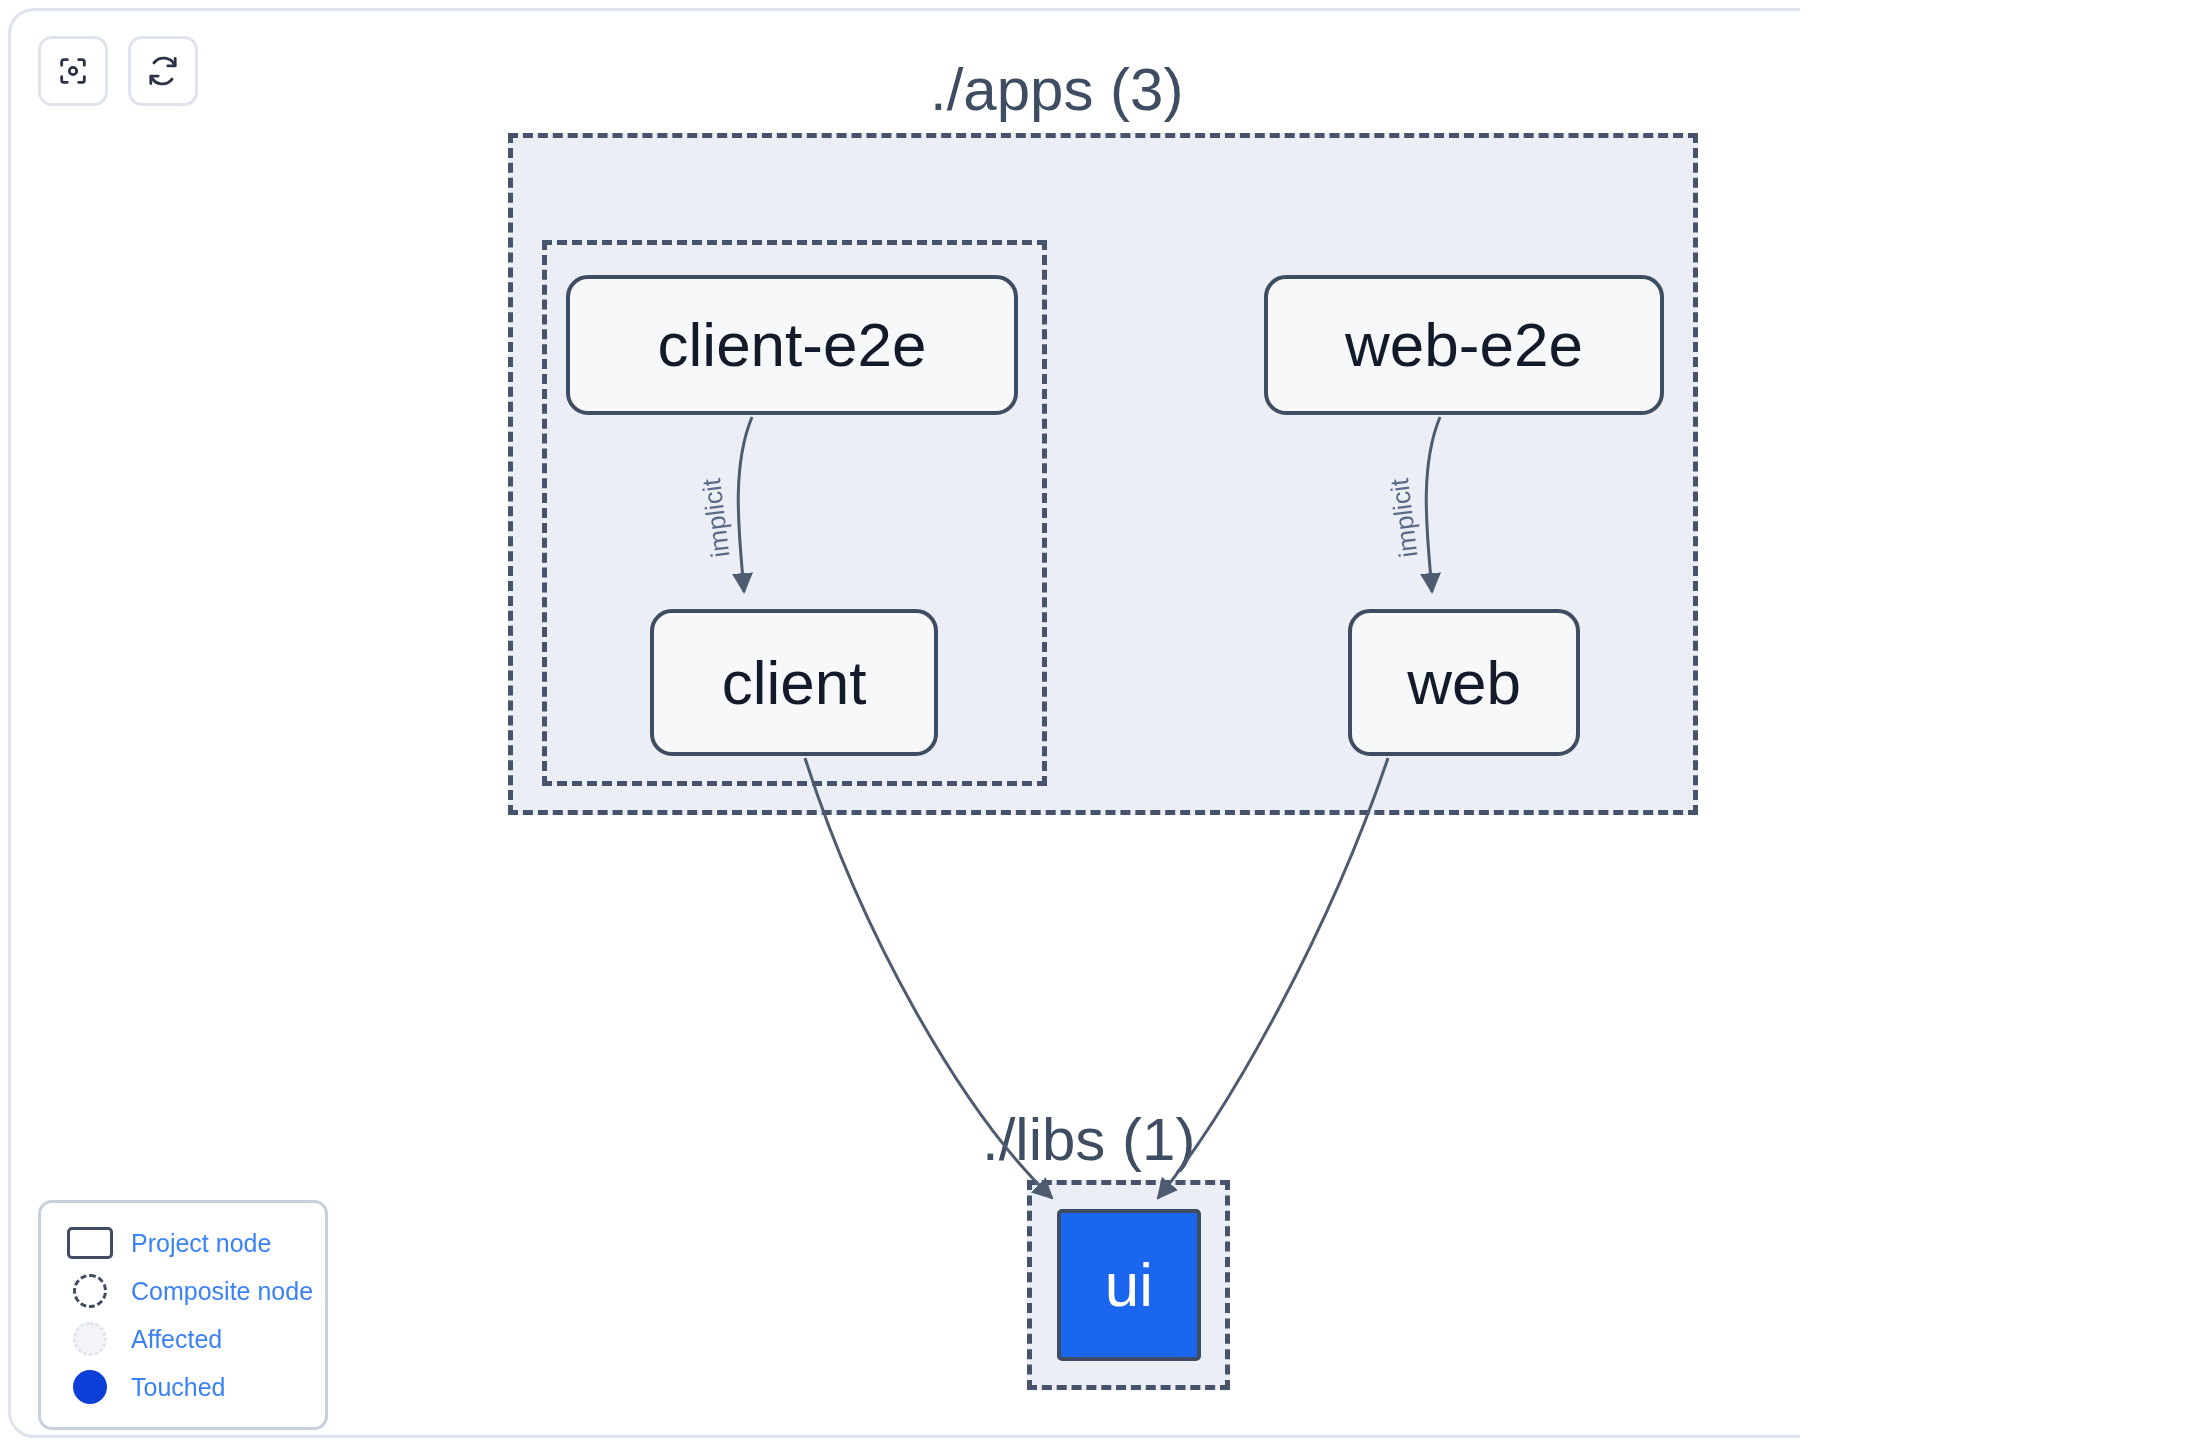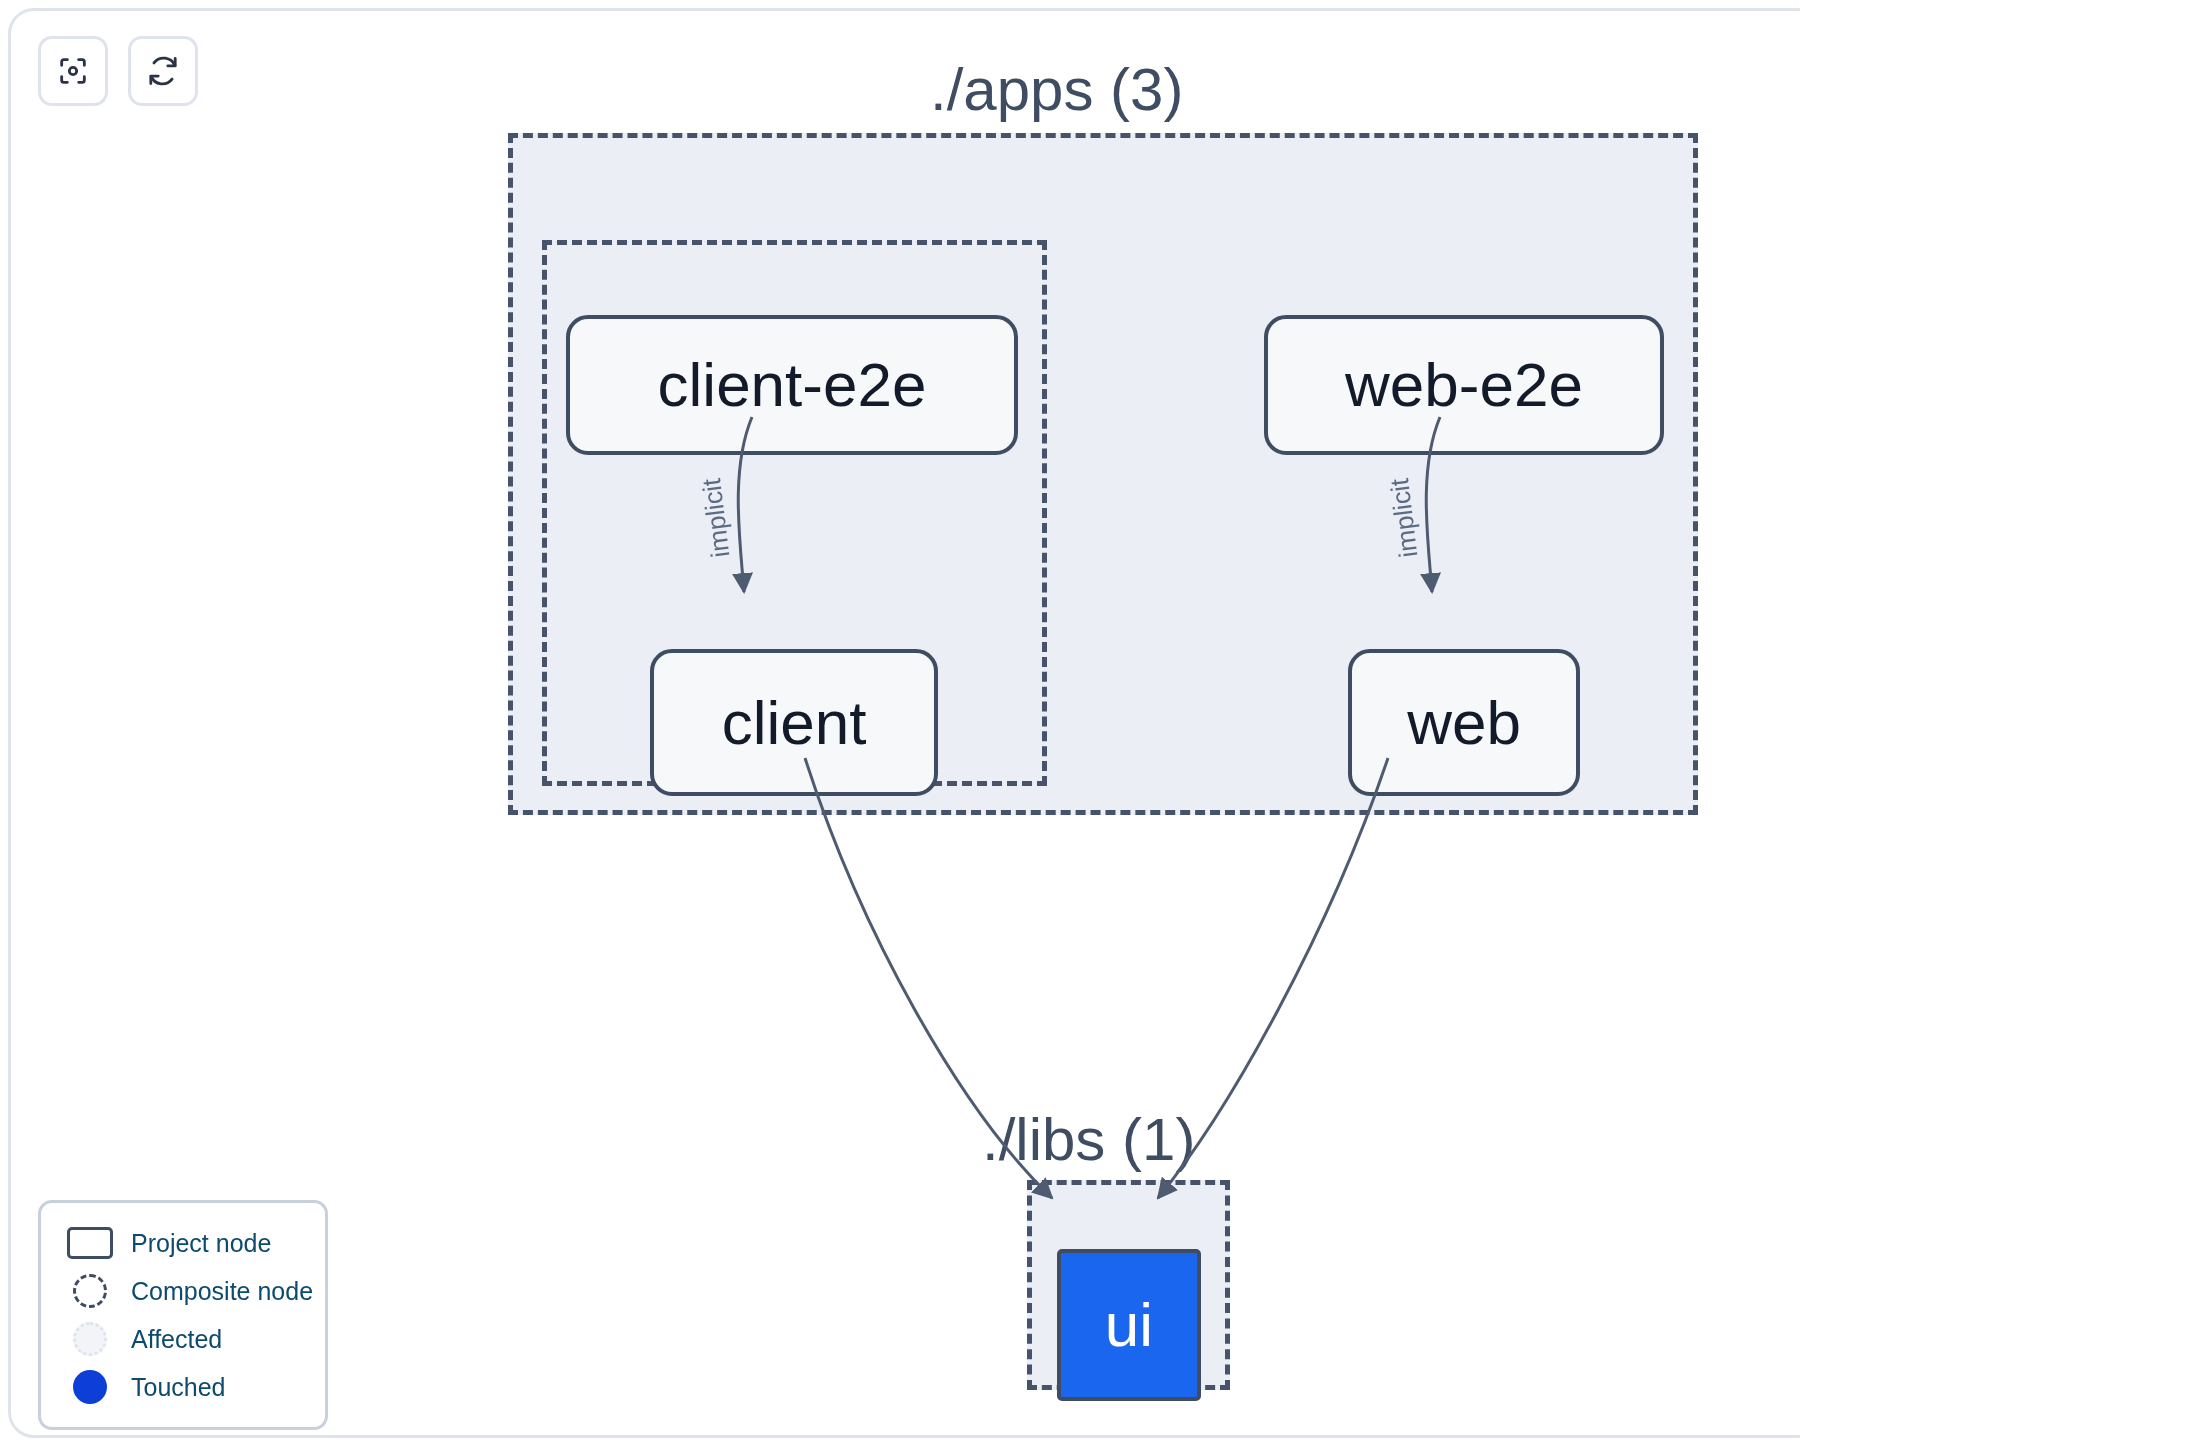--- a/index.html
+++ b/index.html
@@ -87,21 +87,20 @@
     box-sizing: border-box;
     display: flex;
     align-items: center;
     justify-content: center;
     color: #131b2b;
     font-size: 62px;
     line-height: 1;
     white-space: nowrap;
     cursor: pointer;
     z-index: 25;
-    margin-top: 40px;
   }
   .node.touched {
     background: #1a66ef;
     color: #ffffff;
     border-color: #3f4d63;
     border-radius: 5px;
   }
   
   .edge-label {
     position: absolute;
@@ -162,21 +161,21 @@
     box-sizing: border-box;
     background: #f2f4f8;
   }
   .sw-blue-dot {
     width: 34px;
     height: 34px;
     border-radius: 50%;
     background: #0b3fd8;
   }
   .legend-text {
-    color: #0c4a6e;
+    color: #3b82f6;
     font-size: 25px;
     line-height: 1;
     margin-left: 14px;
     white-space: nowrap;
   }
 </style>
 </head>
 <body>
 
 <div id="app">

